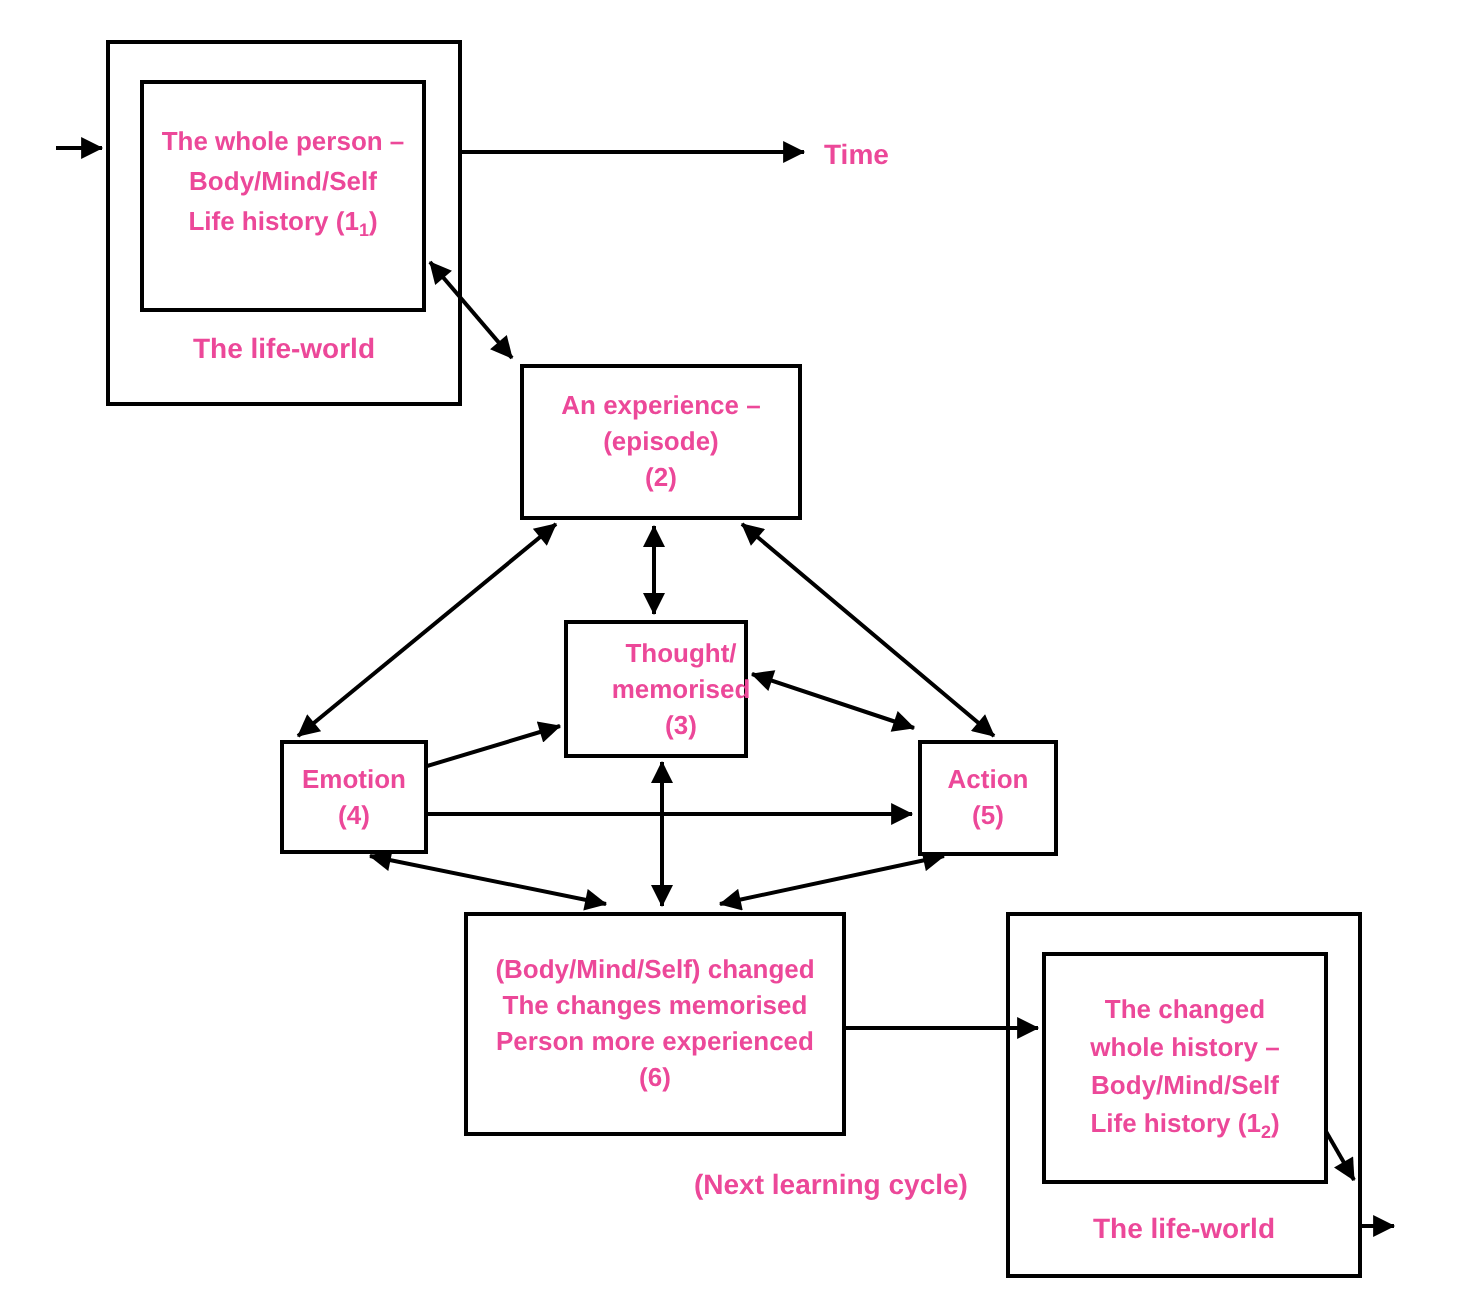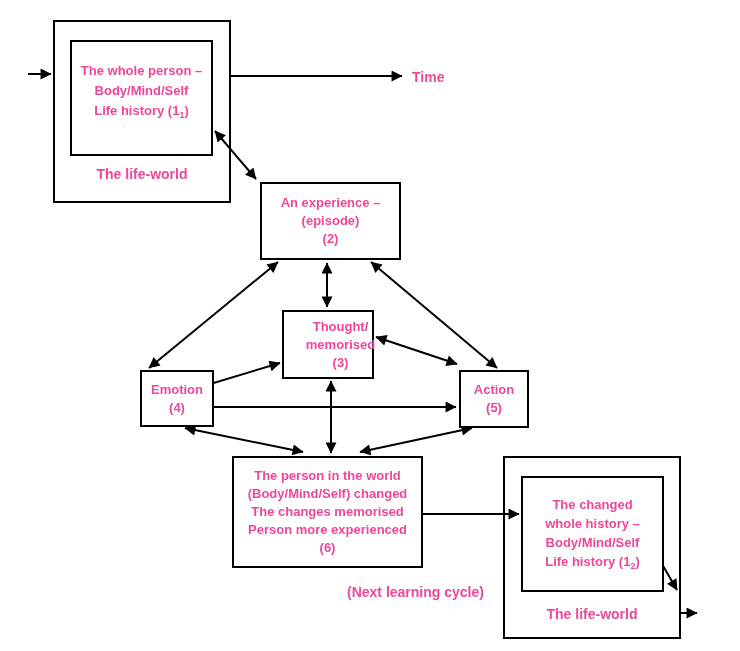--- a/index.html
+++ b/index.html
@@ -91,21 +91,20 @@
     <span class="line">Emotion</span>
     <span class="line">(4)</span>
   </div>
 
   <div class="box" id="box-action">
     <span class="line">Action</span>
     <span class="line">(5)</span>
   </div>
 
   <div class="box" id="box-person-in-world">
-    <span class="line">The person in the world</span>
     <span class="line">(Body/Mind/Self) changed</span>
     <span class="line">The changes memorised</span>
     <span class="line">Person more experienced</span>
     <span class="line">(6)</span>
   </div>
 
   <div class="frame" id="frame-lifeworld-bottom"></div>
 
   <div class="box" id="inner-changed-person">
     <span class="line">The changed</span>

